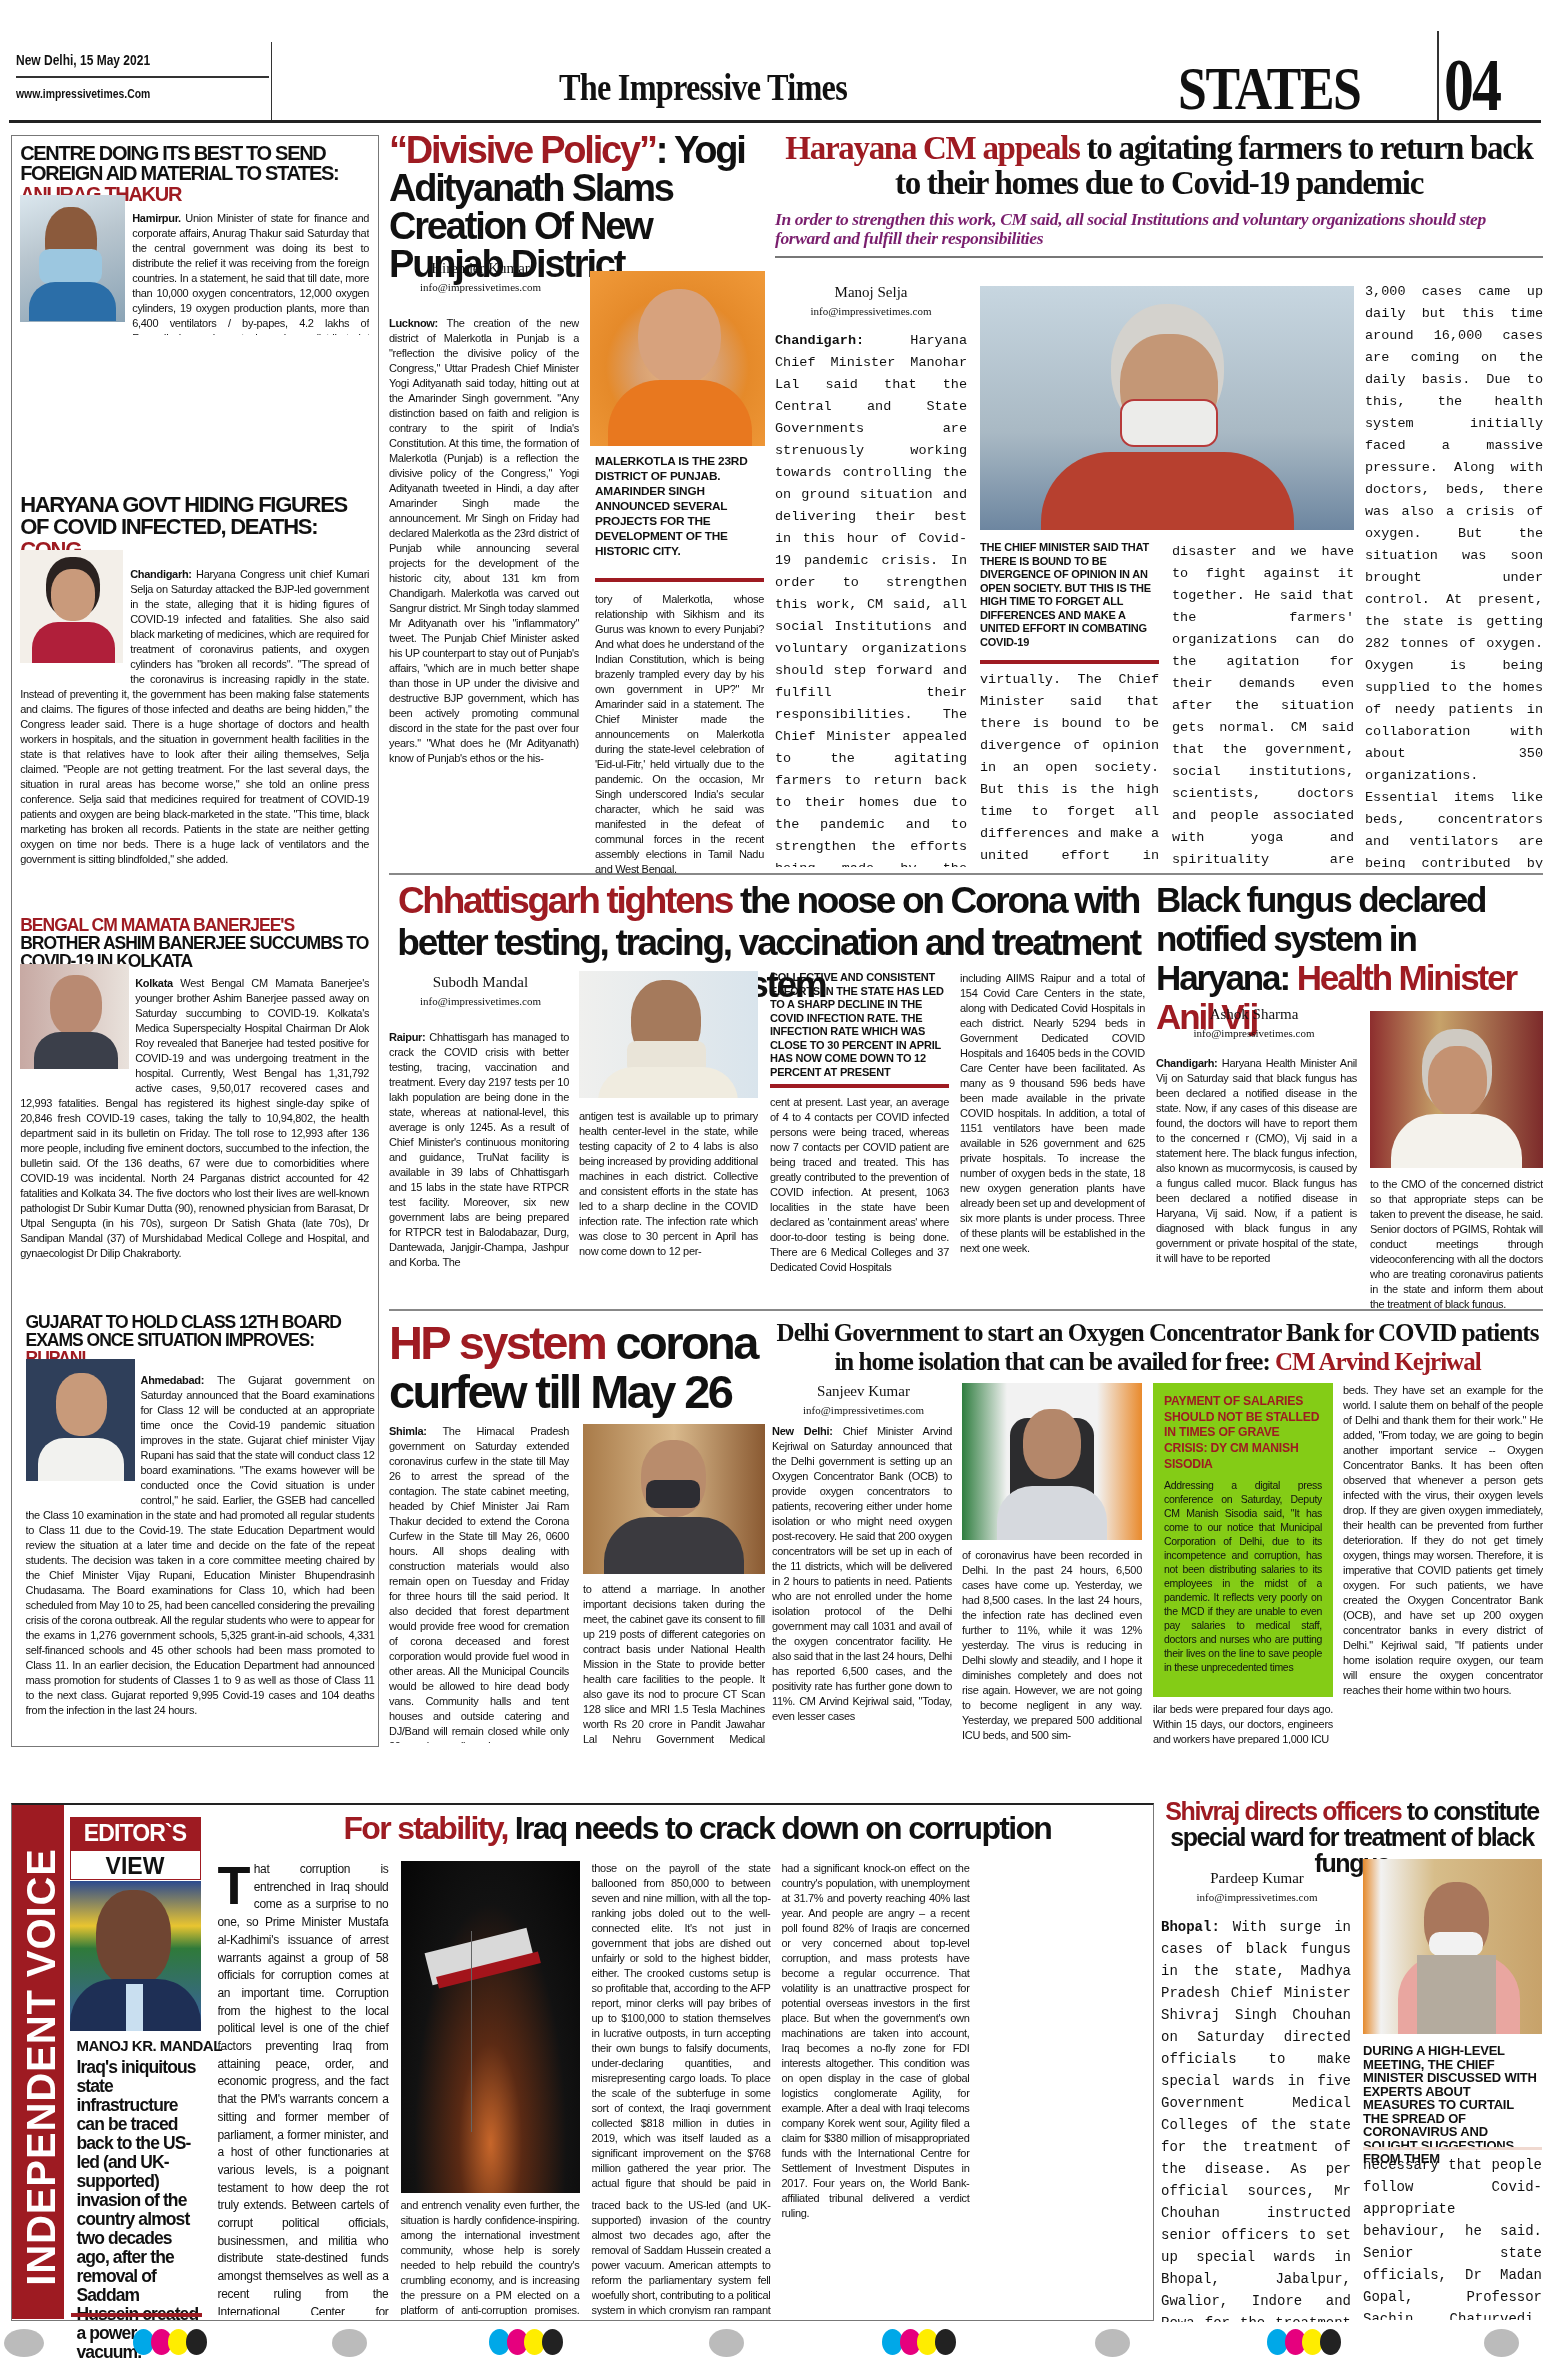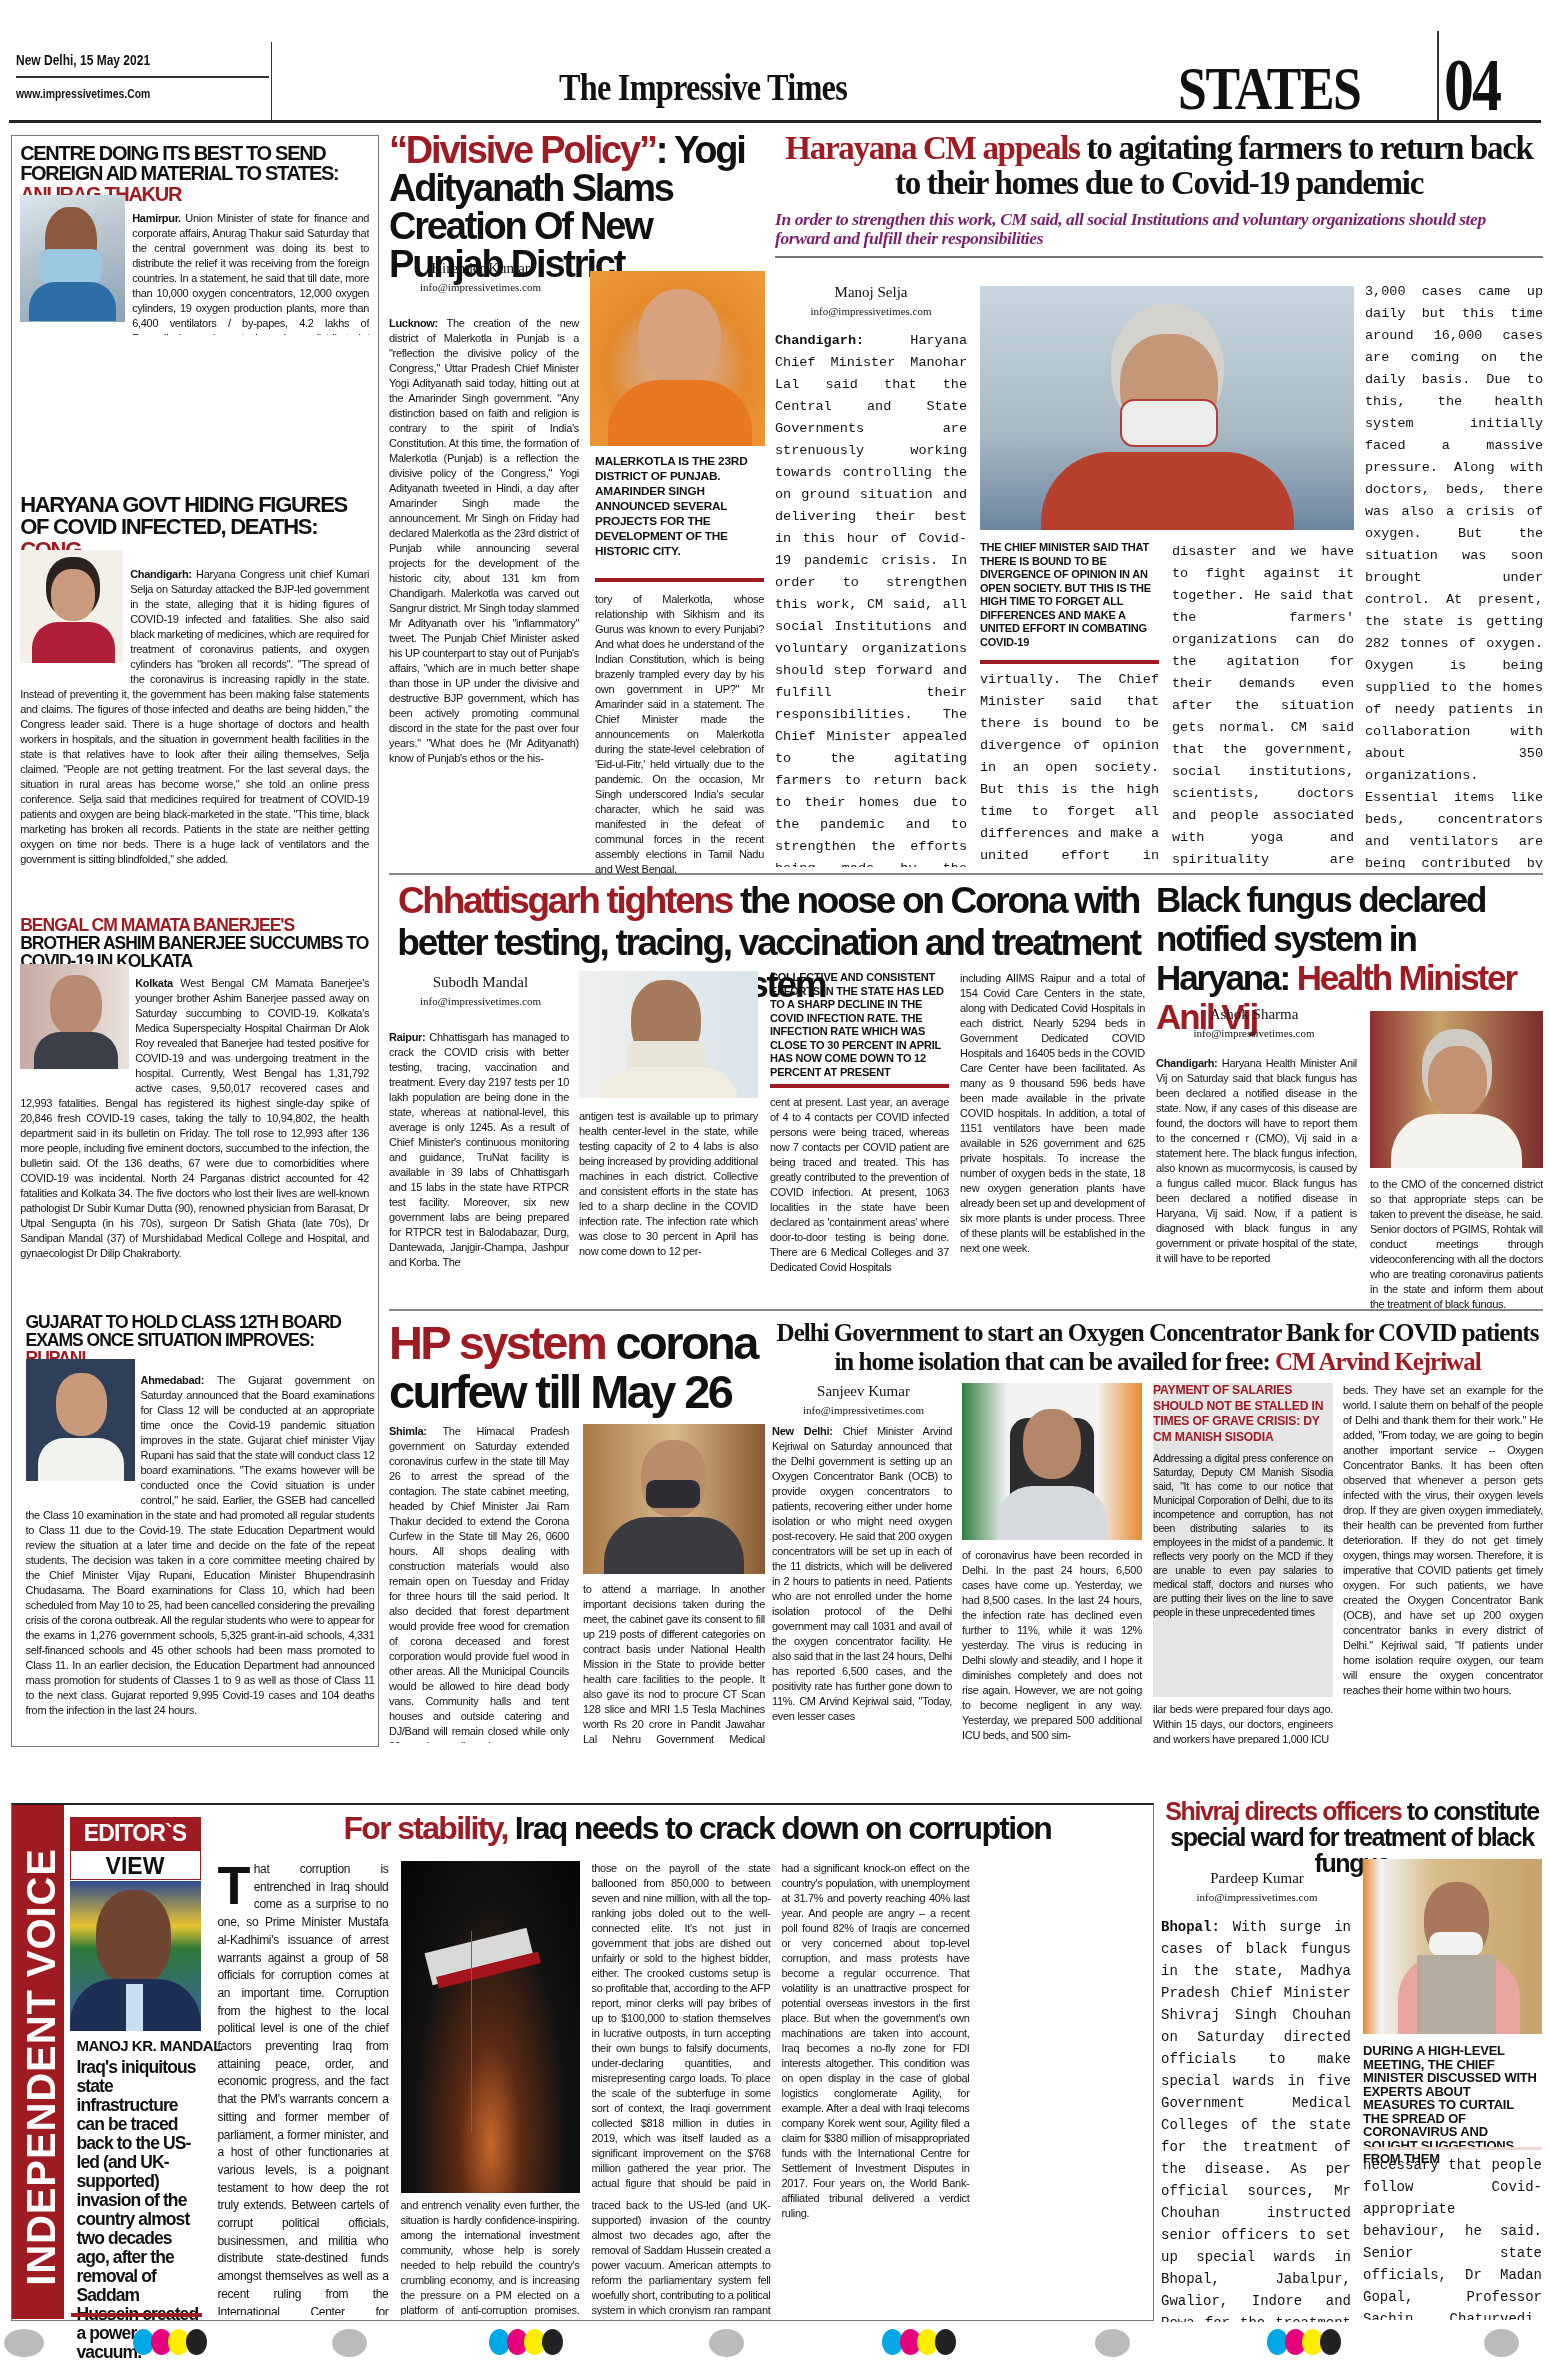--- a/index.html
+++ b/index.html
@@ -172,21 +172,21 @@
     <span class="n">Sanjeev Kumar</span>
     <span class="e">info@impressivetimes.com</span>
   </div>
   <p class="body abs" style="left:0;top:106px;width:180px;height:319px;overflow:hidden"><b>New Delhi:</b> <span>Chief Minister Arvind Kejriwal on Saturday announced that the Delhi government is setting up an Oxygen Concentrator Bank (OCB) to provide oxygen concentrators to patients, recovering either under home isolation or who might need oxygen post-recovery. He said that 200 oxygen concentrators will be set up in each of the 11 districts, which will be delivered in 2 hours to patients in need. Patients who are not enrolled under the home isolation protocol of the Delhi government may call 1031 and avail of the oxygen concentrator facility. He also said that in the last 24 hours, Delhi has reported 6,500 cases, and the positivity rate has further gone down to 11%. CM Arvind Kejriwal said, "Today, even lesser cases</span></p>
   <div class="photo" style="left:190px;top:65px;width:180px;height:157px;background:linear-gradient(90deg,#2f7d3f 0,#f2f2f2 25%,#f2f2f2 75%,#e98a2c 100%)">
     <div style="position:absolute;left:48px;top:35px;width:84px;height:122px;border-radius:17.5px;background:#2c2c2e"></div>
     <div style="position:absolute;left:61px;top:26px;width:58px;height:70px;border-radius:45%;background:#b4876a"></div>
     <div style="position:absolute;left:35px;top:103px;width:110px;height:54px;border-radius:35px 35px 0 0;background:#d6d9de"></div>
   </div>
   <p class="body abs" style="left:190px;top:230px;width:180px;height:196px;overflow:hidden">of coronavirus have been recorded in Delhi. In the past 24 hours, 6,500 cases have come up. Yesterday, we had 8,500 cases. In the last 24 hours, the infection rate has declined even further to 11%, while it was 12% yesterday. The virus is reducing in Delhi slowly and steadily, and I hope it diminishes completely and does not rise again. However, we are not going to become negligent in any way. Yesterday, we prepared 500 additional ICU beds, and 500 sim-</p>
-  <div class="abs" style="left:381px;top:65px;width:180px;height:314px;background:#e5e5e5;padding:0">
+  <div class="abs" style="left:381px;top:65px;width:180px;height:314px;background:#84cc16;padding:11px">
     <div class="pq red" style="font-size:12.2px;line-height:15.7px">PAYMENT OF SALARIES SHOULD NOT BE STALLED IN TIMES OF GRAVE CRISIS: DY CM MANISH SISODIA</div>
     <p class="body" style="margin-top:5.2px;font-size:10.5px;line-height:14px;height:209px;overflow:hidden">Addressing a digital press conference on Saturday, Deputy CM Manish Sisodia said, "It has come to our notice that Municipal Corporation of Delhi, due to its incompetence and corruption, has not been distributing salaries to its employees in the midst of a pandemic. It reflects very poorly on the MCD if they are unable to even pay salaries to medical staff, doctors and nurses who are putting their lives on the line to save people in these unprecedented times</p>
   </div>
   <p class="body abs" style="left:381px;top:384px;width:180px;height:42px;overflow:hidden">ilar beds were prepared four days ago. Within 15 days, our doctors, engineers and workers have prepared 1,000 ICU</p>
   <p class="body abs" style="left:571px;top:65px;width:200px;height:360px;overflow:hidden">beds. They have set an example for the world. I salute them on behalf of the people of Delhi and thank them for their work." He added, "From today, we are going to begin another important service -- Oxygen Concentrator Banks. It has been often observed that whenever a person gets infected with the virus, their oxygen levels drop. If they are given oxygen immediately, their health can be prevented from further deterioration. If they do not get timely oxygen, things may worsen. Therefore, it is imperative that COVID patients get timely oxygen. For such patients, we have created the Oxygen Concentrator Bank (OCB), and have set up 200 oxygen concentrator banks in every district of Delhi." Kejriwal said, "If patients under home isolation require oxygen, our team will ensure the oxygen concentrator reaches their home within two hours.</p>
 </article>
 
 <section class="abs" style="left:10.5px;top:1803px;width:1143px;height:518px;border:1.7px solid #777;border-top:2.6px solid #222">
   <div class="abs" style="left:0;top:0;width:52px;height:514px;background:#9e1b22">
     <div class="abs" style="left:52px;top:262px;transform:rotate(-90deg) translate(-50%,-100%);transform-origin:left top;white-space:nowrap;color:#fff;font-weight:bold;font-size:40px;letter-spacing:0.9px;font-family:'Liberation Sans',sans-serif">INDEPENDENT VOICE</div>

